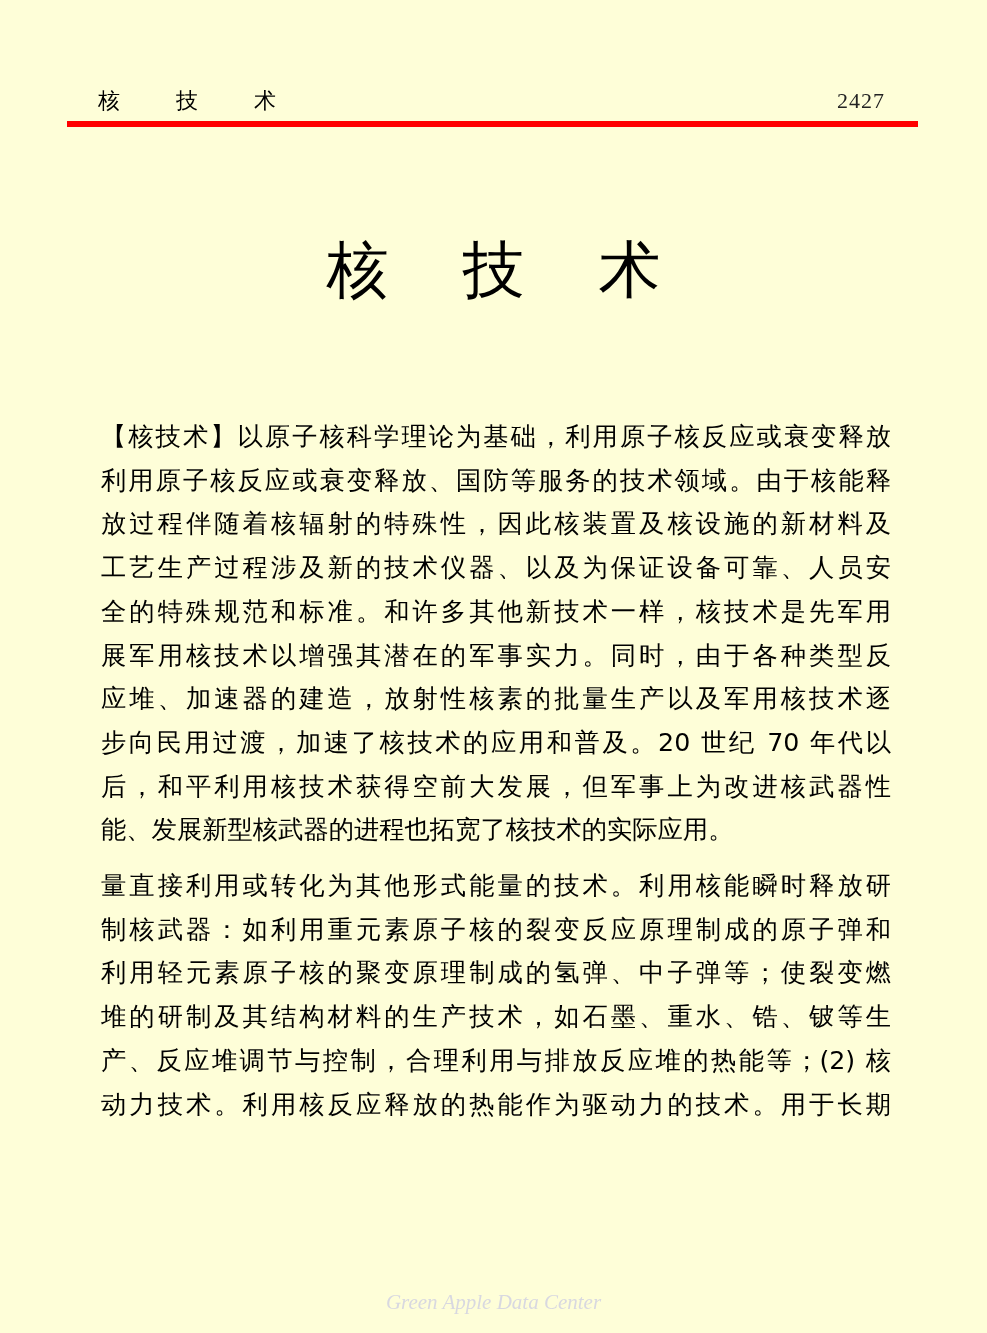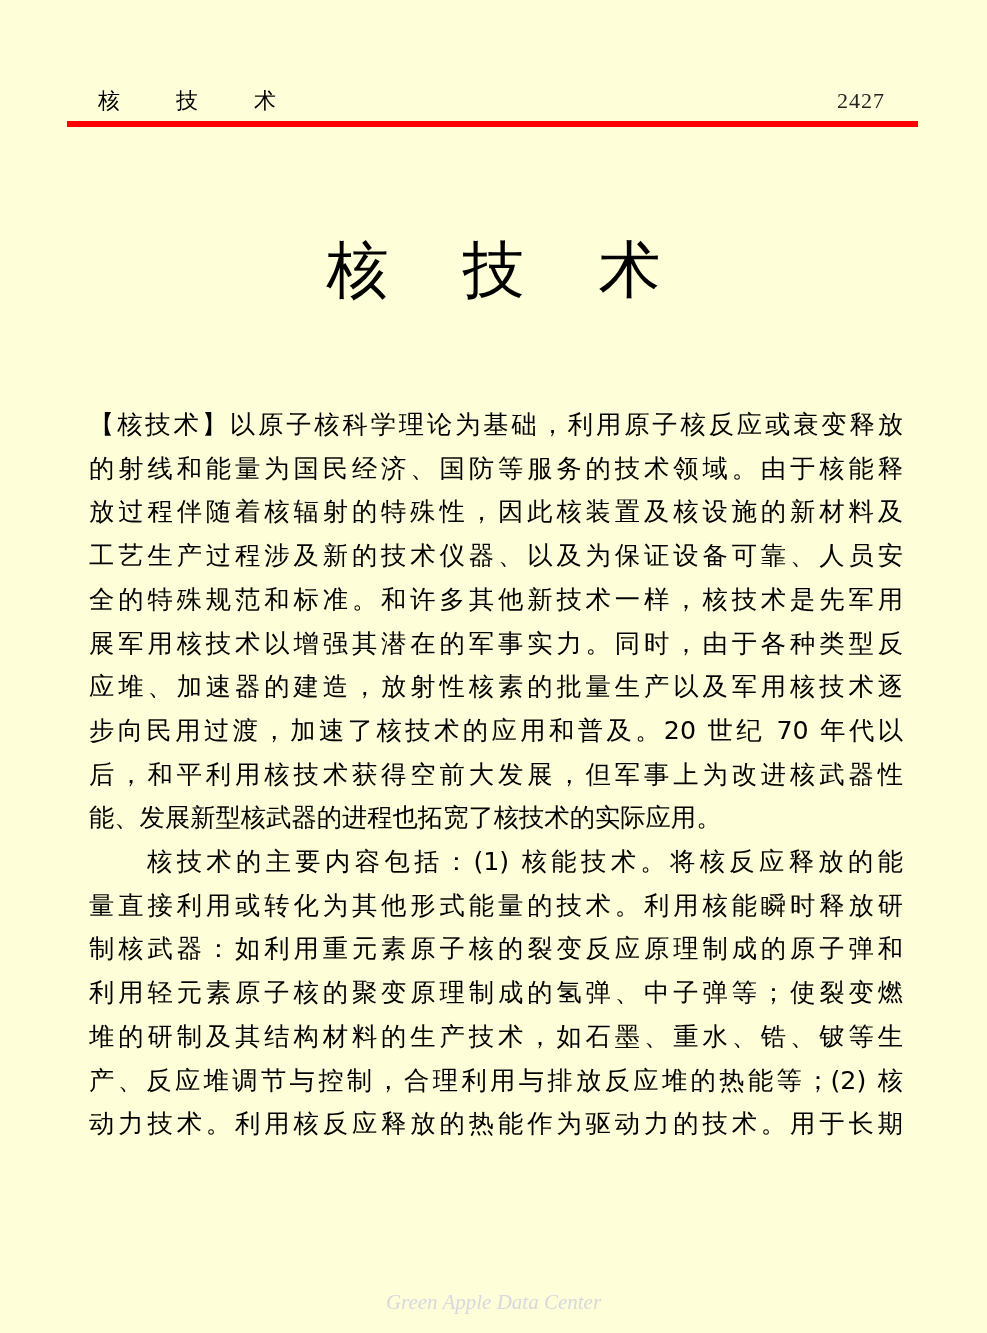--- a/index.html
+++ b/index.html
@@ -27,21 +27,21 @@
   .title {
     position:absolute; left:0; top:232px; width:987px;
     text-align:center; font-size:62px; line-height:76px;
     display:flex; justify-content:center; gap:74px;
   }
   .body {
     position:absolute; left:89px; top:403px; width:814px;
     font-size:25.3px; line-height:43.7px;
     text-align:justify;
   }
-  .body p { margin:0; }
+  .body p { margin:12px; }
   .body .line { display:block; white-space:nowrap; text-align-last:justify; text-align:justify; }
   .body .line.last { text-align-last:left; }
   .indent { padding-left:58px; }
   .watermark {
     position:absolute; left:0; top:1290px; width:987px; text-align:center;
     font-family:"Liberation Serif","DejaVu Serif",serif; font-style:italic;
     font-size:21px; color:#d8d8e0;
   }
 </style>
 </head>
@@ -57,32 +57,31 @@
 
 <h1 class="title" style="margin:0;font-weight:normal;">
   <span>核</span>
   <span>技</span>
   <span>术</span>
 </h1>
 
 <div class="body">
   <p>
     <span class="line">【核技术】以原子核科学理论为基础，利用原子核反应或衰变释放</span>
-    <span class="line">的射线和能量为国民经济、国防等服务的技术领域。由于核能释</span>
+    <span class="line">利用原子核反应或衰变释放、国防等服务的技术领域。由于核能释</span>
     <span class="line">放过程伴随着核辐射的特殊性，因此核装置及核设施的新材料及</span>
     <span class="line">工艺生产过程涉及新的技术仪器、以及为保证设备可靠、人员安</span>
     <span class="line">全的特殊规范和标准。和许多其他新技术一样，核技术是先军用</span>
     <span class="line">展军用核技术以增强其潜在的军事实力。同时，由于各种类型反</span>
     <span class="line">应堆、加速器的建造，放射性核素的批量生产以及军用核技术逐</span>
     <span class="line">步向民用过渡，加速了核技术的应用和普及。20 世纪 70 年代以</span>
     <span class="line">后，和平利用核技术获得空前大发展，但军事上为改进核武器性</span>
     <span class="line last">能、发展新型核武器的进程也拓宽了核技术的实际应用。</span>
   </p>
   <p>
-    <span class="line indent">核技术的主要内容包括：(1) 核能技术。将核反应释放的能</span>
     <span class="line">量直接利用或转化为其他形式能量的技术。利用核能瞬时释放研</span>
     <span class="line">制核武器：如利用重元素原子核的裂变反应原理制成的原子弹和</span>
     <span class="line">利用轻元素原子核的聚变原理制成的氢弹、中子弹等；使裂变燃</span>
     <span class="line">堆的研制及其结构材料的生产技术，如石墨、重水、锆、铍等生</span>
     <span class="line">产、反应堆调节与控制，合理利用与排放反应堆的热能等；(2) 核</span>
     <span class="line">动力技术。利用核反应释放的热能作为驱动力的技术。用于长期</span>
   </p>
 </div>
 
 <div class="watermark">Green Apple Data Center</div>

